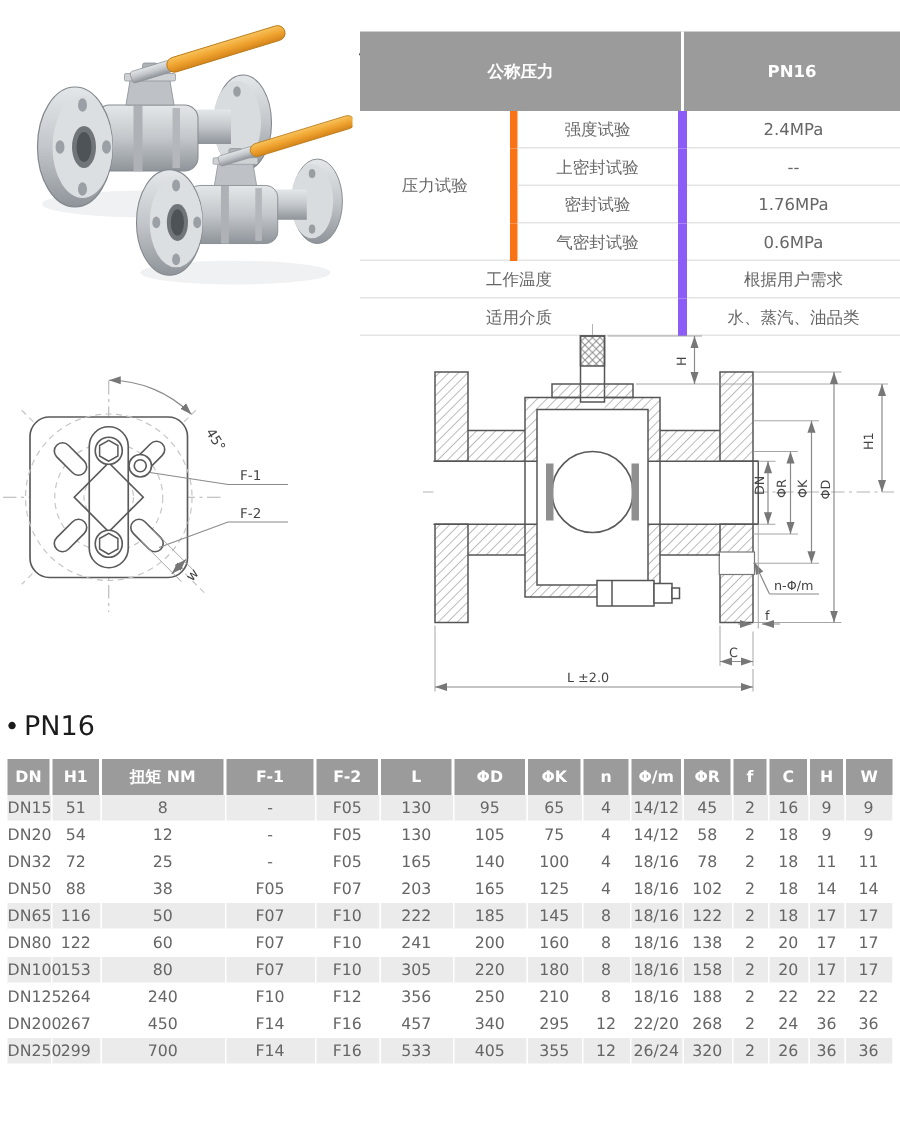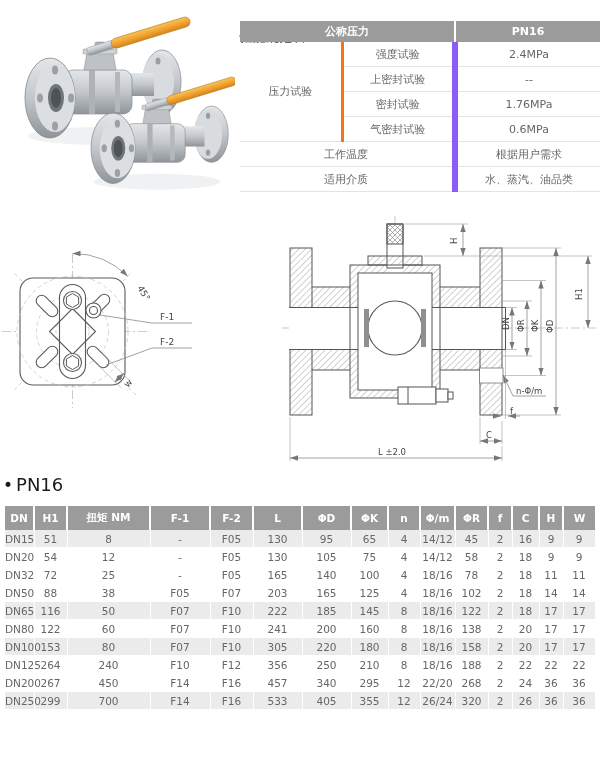--- a/index.html
+++ b/index.html
@@ -2,24 +2,24 @@
 <html><head>
 <meta charset="utf-8">
 <style>
   html,body { margin:0; padding:0; background:#fff; }
   .page { position:relative; width:600px; height:764px; background:#fff; overflow:hidden;
           font-family:"DejaVu Sans","Liberation Sans",sans-serif; }
 
   
   .spec-title { position:absolute; left:240px; top:0px; font-size:13px; font-weight:bold; color:#333;margin-top:28px; }
   table.spec { position:absolute; left:240px; top:21px; width:360px; border-collapse:collapse; table-layout:fixed; }
-  .spec th { background:#9b9b9b; color:#fff; font-size:11px; font-weight:bold; height:21px; padding:0; text-align:center; }
+  .spec th { background:#9b9b9b; color:#fff; font-size:11px; font-weight:bold; height:21px; padding:16px; text-align:center; }
   .spec th.val { border-left:2px solid #fff; }
   .spec td { font-size:11px; color:#666; text-align:center; height:24px; padding:0; border-bottom:1px solid #e4e4e4; }
-  .spec td.sub { border-left:3px solid #f97316; }
+  .spec td.sub { border-left:5px solid #f97316; }
   .spec td.val { border-left:6px solid #8b5cf6; }
 
   
   .section-title { position:absolute; left:3px; top:474px; font-size:18px; color:#1b1b1b; }
   .section-title .dot { font-size:17px; margin-right:3px; }
 
   
   table.dims { position:absolute; left:5px; top:506px; width:590px; border-collapse:collapse; table-layout:fixed; }
   .dims th { background:#9b9b9b; color:#fff; font-size:10.5px; font-weight:bold; height:24px; padding:0;
              text-align:center; border-right:2px solid #fff; white-space:nowrap; }

